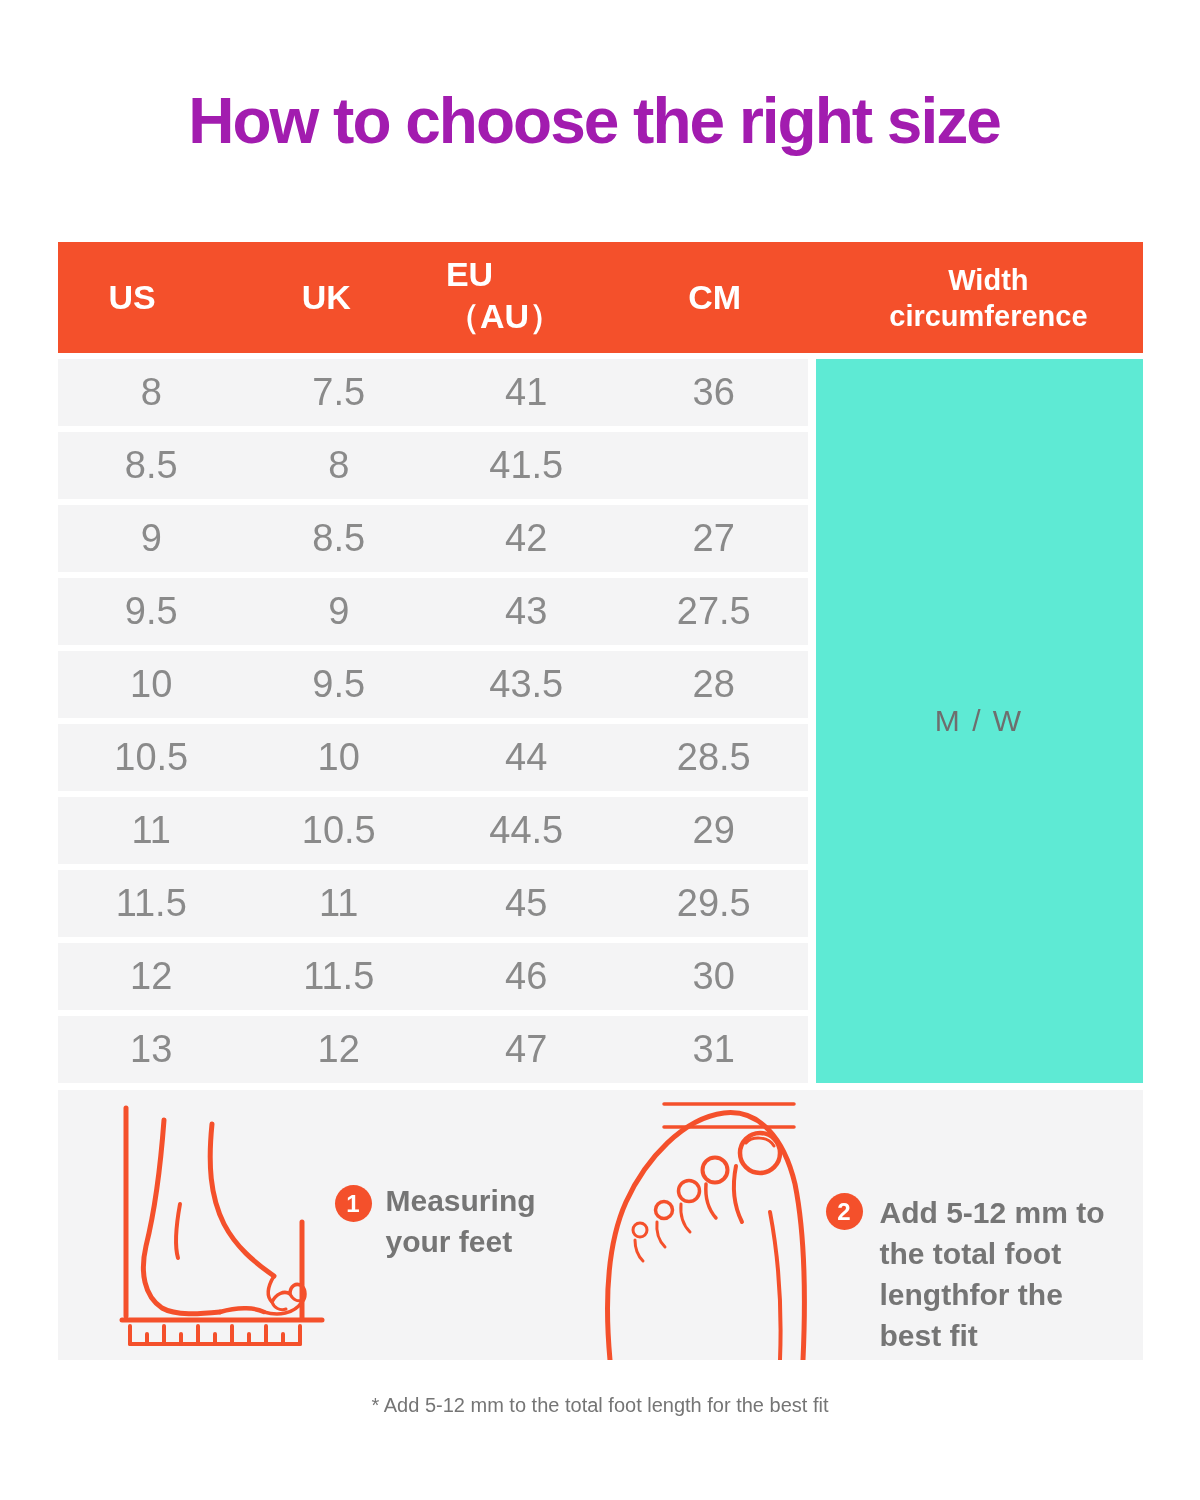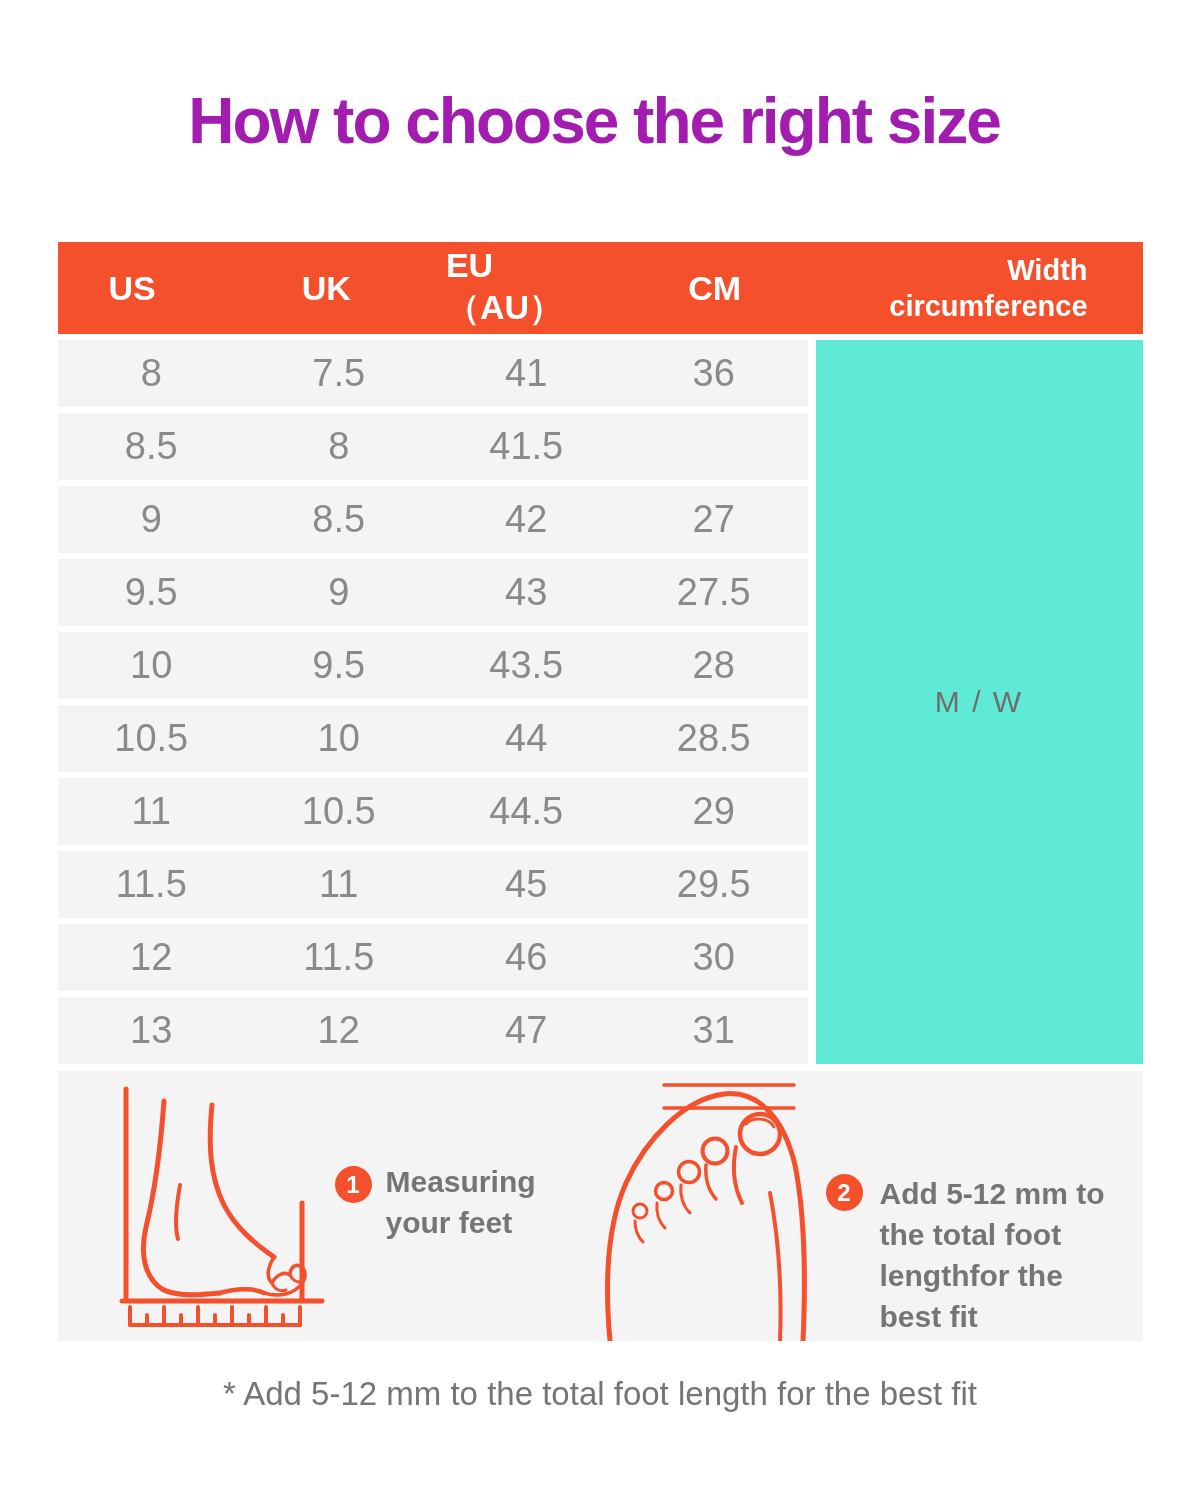--- a/index.html
+++ b/index.html
@@ -17,34 +17,34 @@
     font-weight: bold;
     letter-spacing: -2px;
     color: #a21caf;
     line-height: 1.1;
   }
   .size-table { width: 1085px; margin: 86px auto 0 auto; }
   .thead {
     display: flex;
     background: #F4502B;
     color: #ffffff;
-    height: 92px;
+    height: 111px;
     font-weight: bold;
     gap: 45px;
   }
   .th {
     width: 187.5px;
     display: flex; align-items: center; justify-content: center;
     font-size: 34px;
   }
   .th-width {
     width: 335px;
     font-size: 29px;
     line-height: 1.25;
-    text-align: right;
+    text-align: center;
     padding: 0 55px;
   }
   .tbody { display: flex; margin-top: 6px; }
   .rows { width: 750px; display: flex; flex-direction: column; gap: 6px; }
   .row { display: flex; height: 67px; background: #F4F4F5; }
   .cell {
     width: 25%;
     display: flex; align-items: center; justify-content: center;
     font-size: 38px;
     color: #8A8A8A;
@@ -86,21 +86,21 @@
     font-size: 30px;
     color: #757575;
     line-height: 41px;
     font-weight: bold;
   }
   .step-text-1 { left: 328px; top: 90px; }
   .step-text-2 { left: 822px; top: 102px; }
   .footnote {
     margin-top: 34px;
     text-align: center;
-    font-size: 33px;
+    font-size: 20px;
     color: #757575;
   }
 </style>
 </head>
 <body>
 
 <h1 class="page-title">How to choose the right size</h1>
 
 <div class="size-table">
   <div class="thead">

